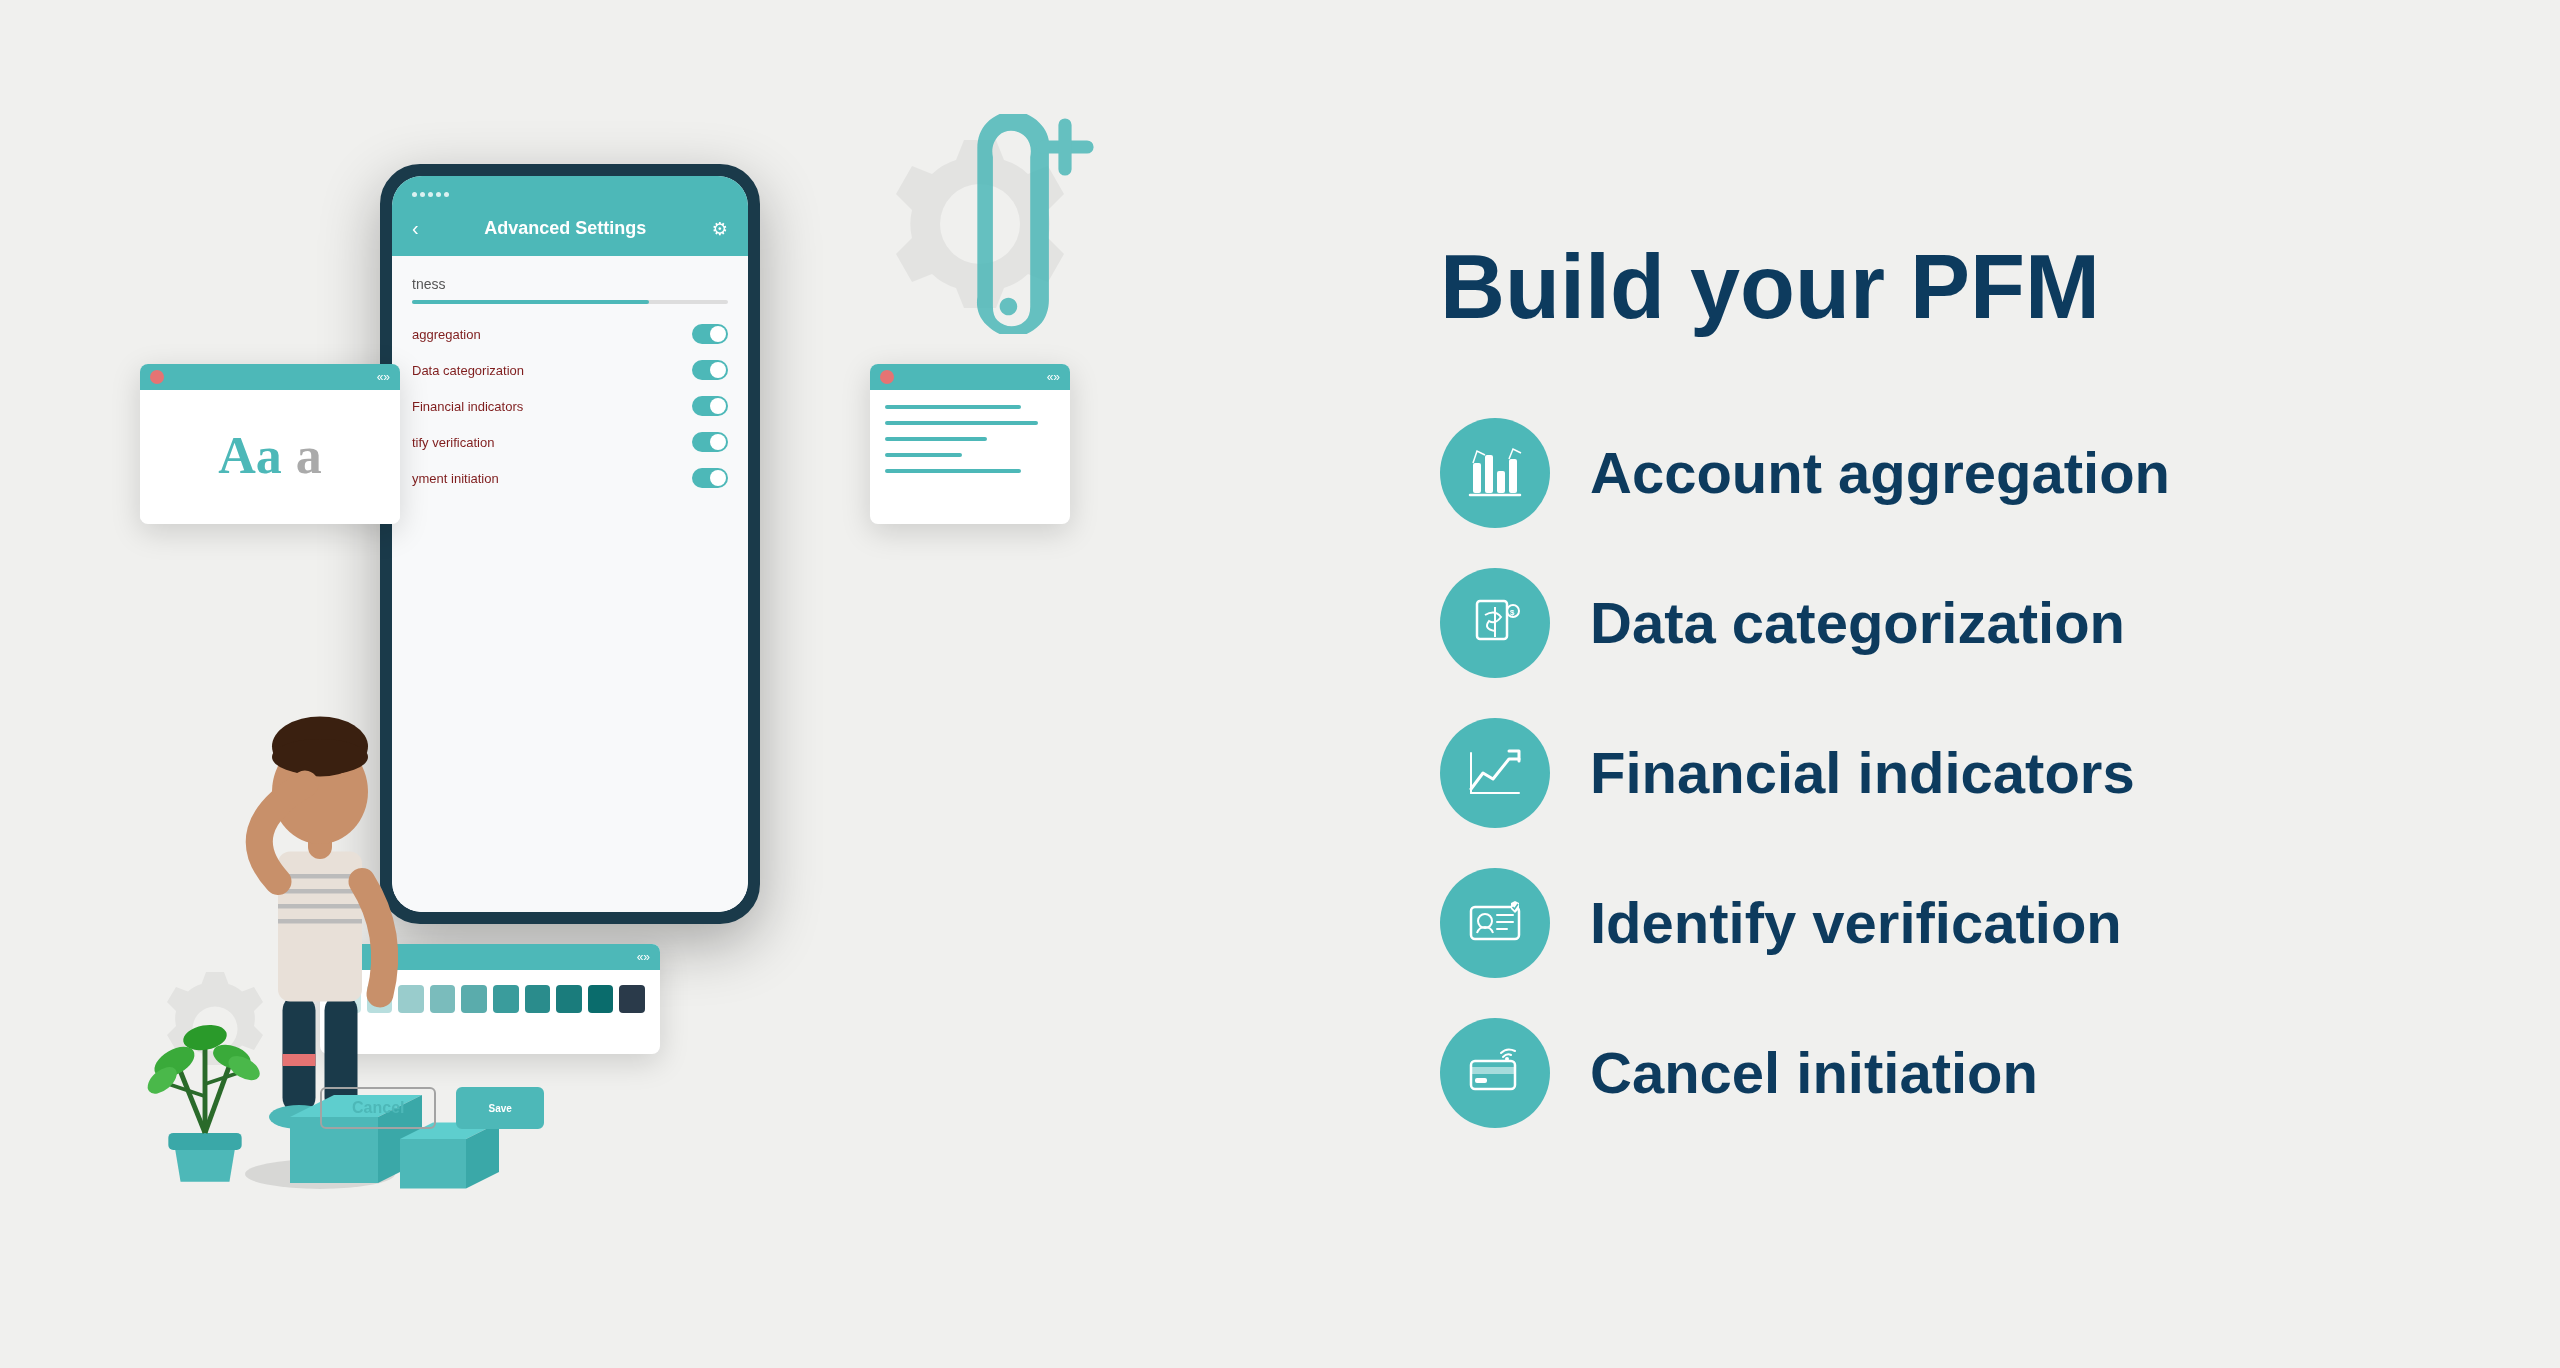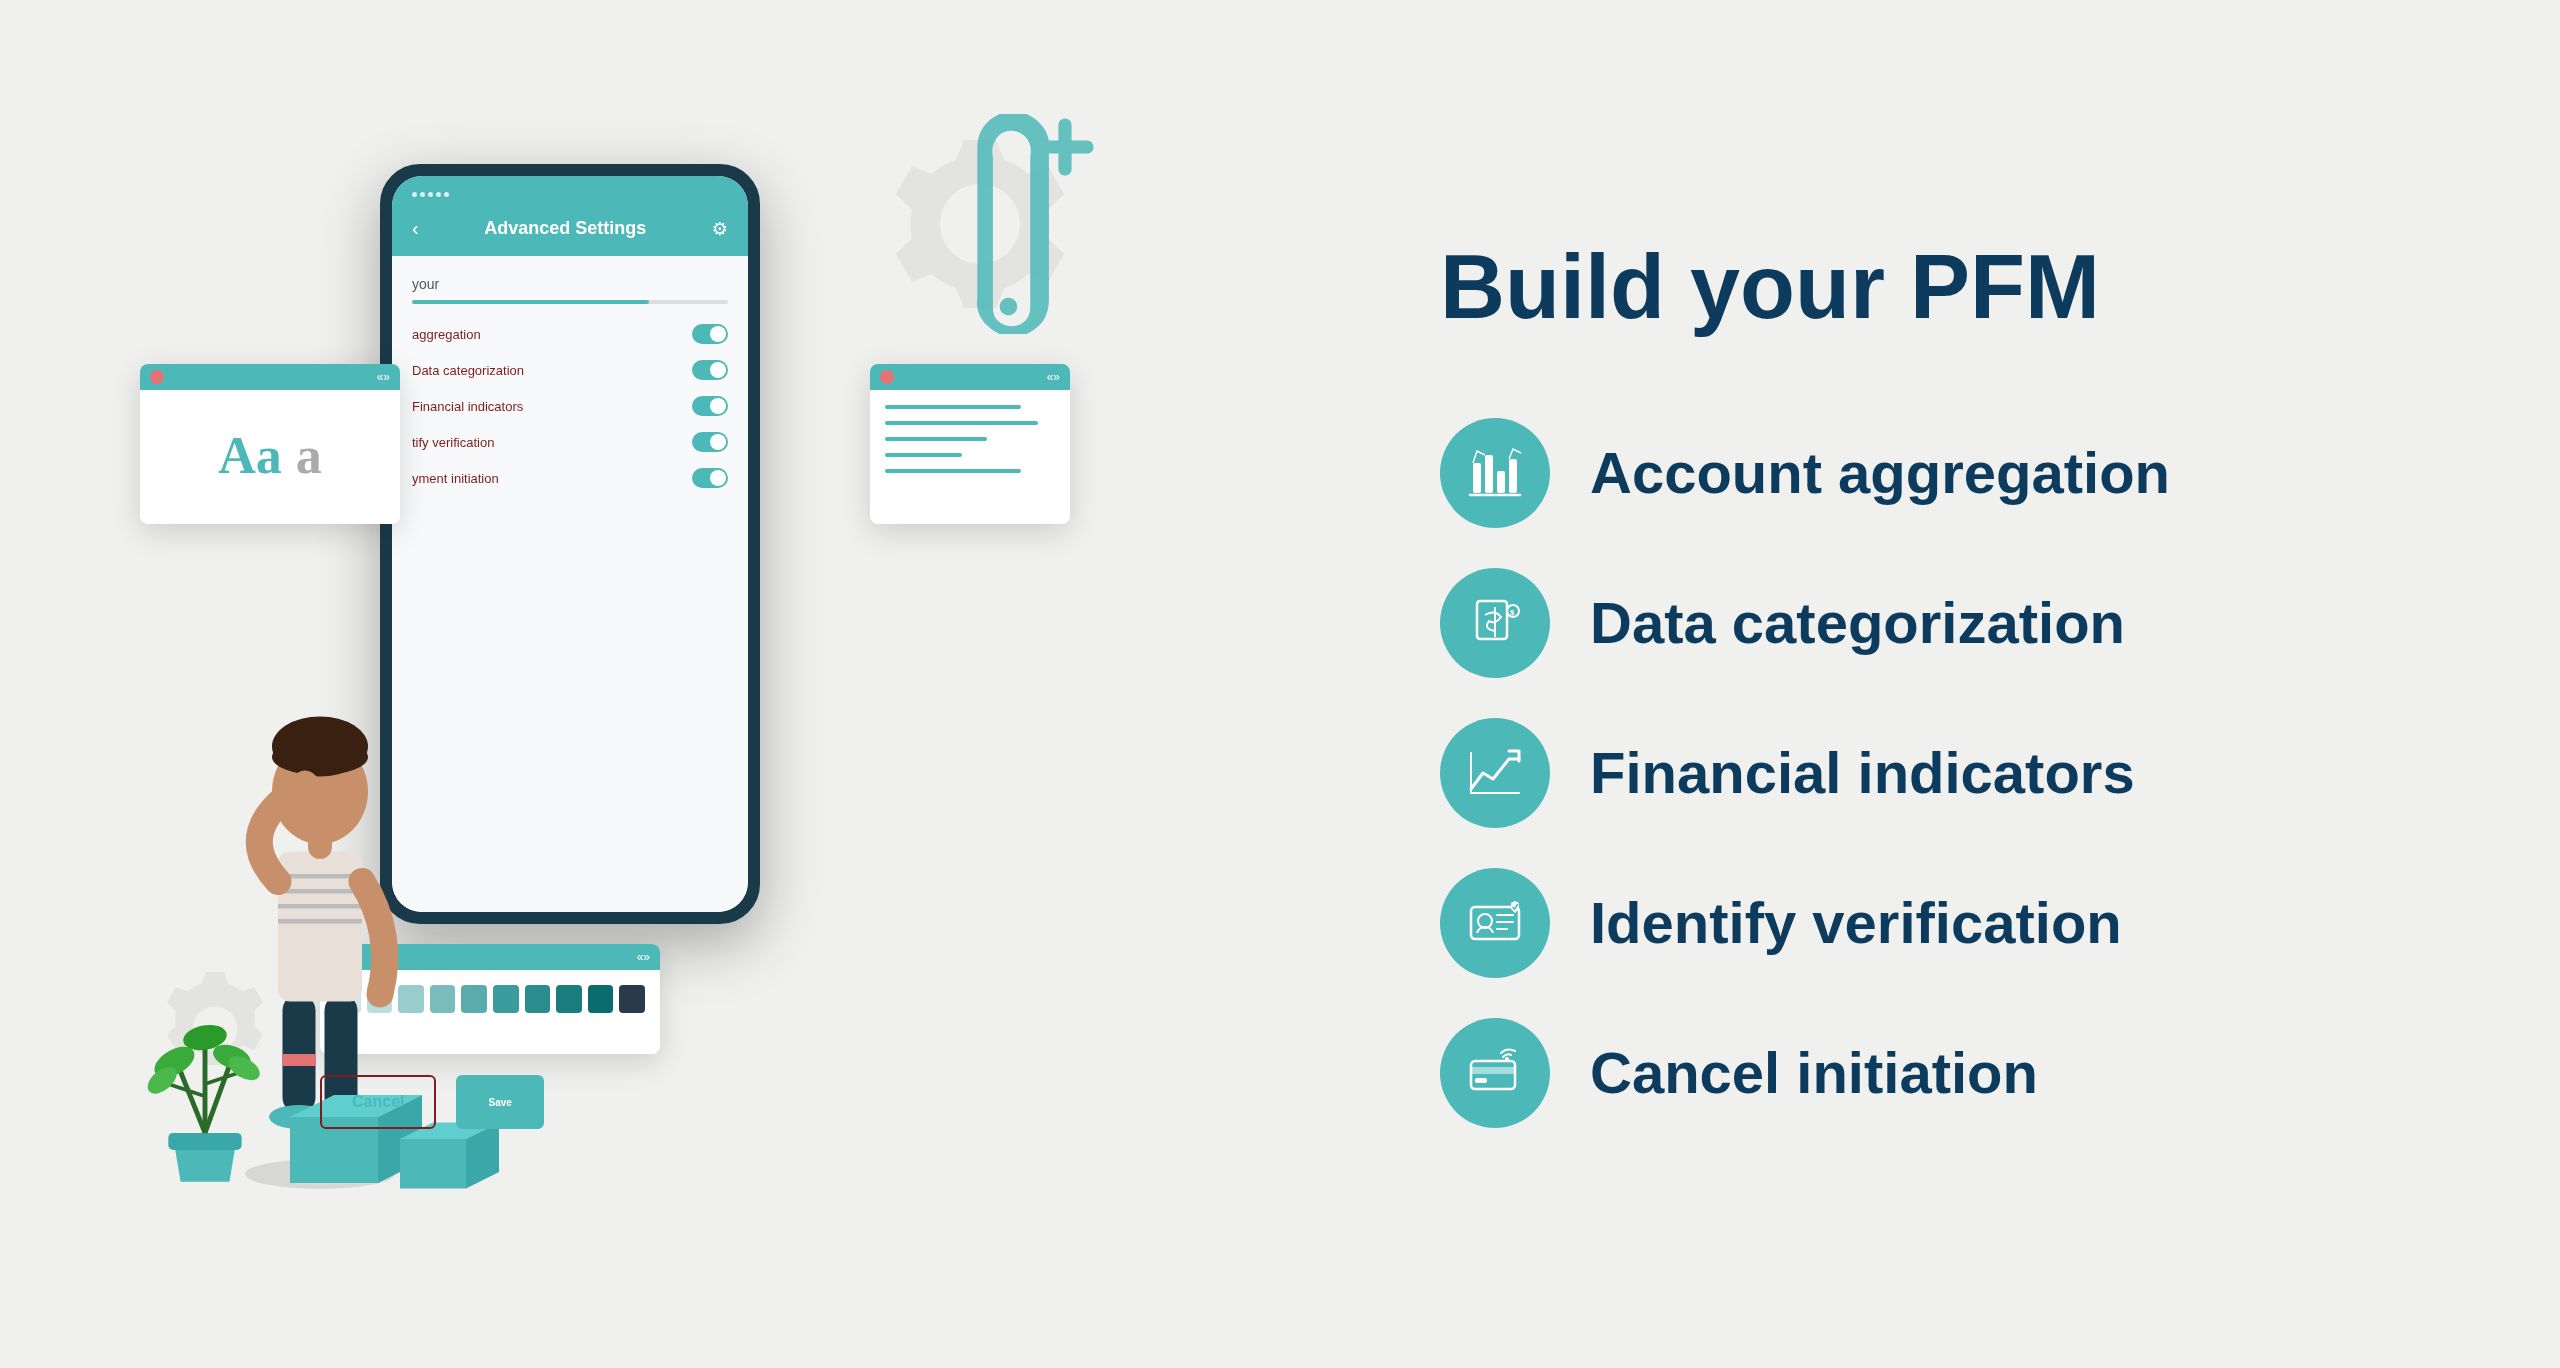--- a/index.html
+++ b/index.html
@@ -270,23 +270,23 @@
     }
 
     .color-swatch {
       width: 28px;
       height: 28px;
       border-radius: 4px;
     }
 
     .btn-cancel {
       background: transparent;
-      border: 2px solid #7f1d1d;
+      border: 2px solid #a3a3a3;
       color: #4db8b8;
-      padding: 16px 30px;
+      padding: 10px 30px;
       border-radius: 6px;
       font-size: 16px;
       font-weight: 600;
       cursor: pointer;
     }
 
     .btn-save {
       background: #4db8b8;
       border: 2px solid #4db8b8;
       color: white;
@@ -389,21 +389,21 @@
             <div class="phone-dot"></div>
             <div class="phone-dot"></div>
           </div>
         </div>
         <div class="phone-header">
           <span class="phone-back-arrow">‹</span>
           <span class="phone-title">Advanced Settings</span>
           <span class="phone-settings-icon">⚙</span>
         </div>
         <div class="phone-content">
-          <div class="phone-brightness">your</div>
+          <div class="phone-brightness">tness</div>
           <div class="phone-slider-track">
             <div class="phone-slider-fill"></div>
           </div>
           <div class="phone-toggle-item">
             <span>aggregation</span>
             <div class="phone-toggle"></div>
           </div>
           <div class="phone-toggle-item">
             <span>Data categorization</span>
             <div class="phone-toggle"></div>

